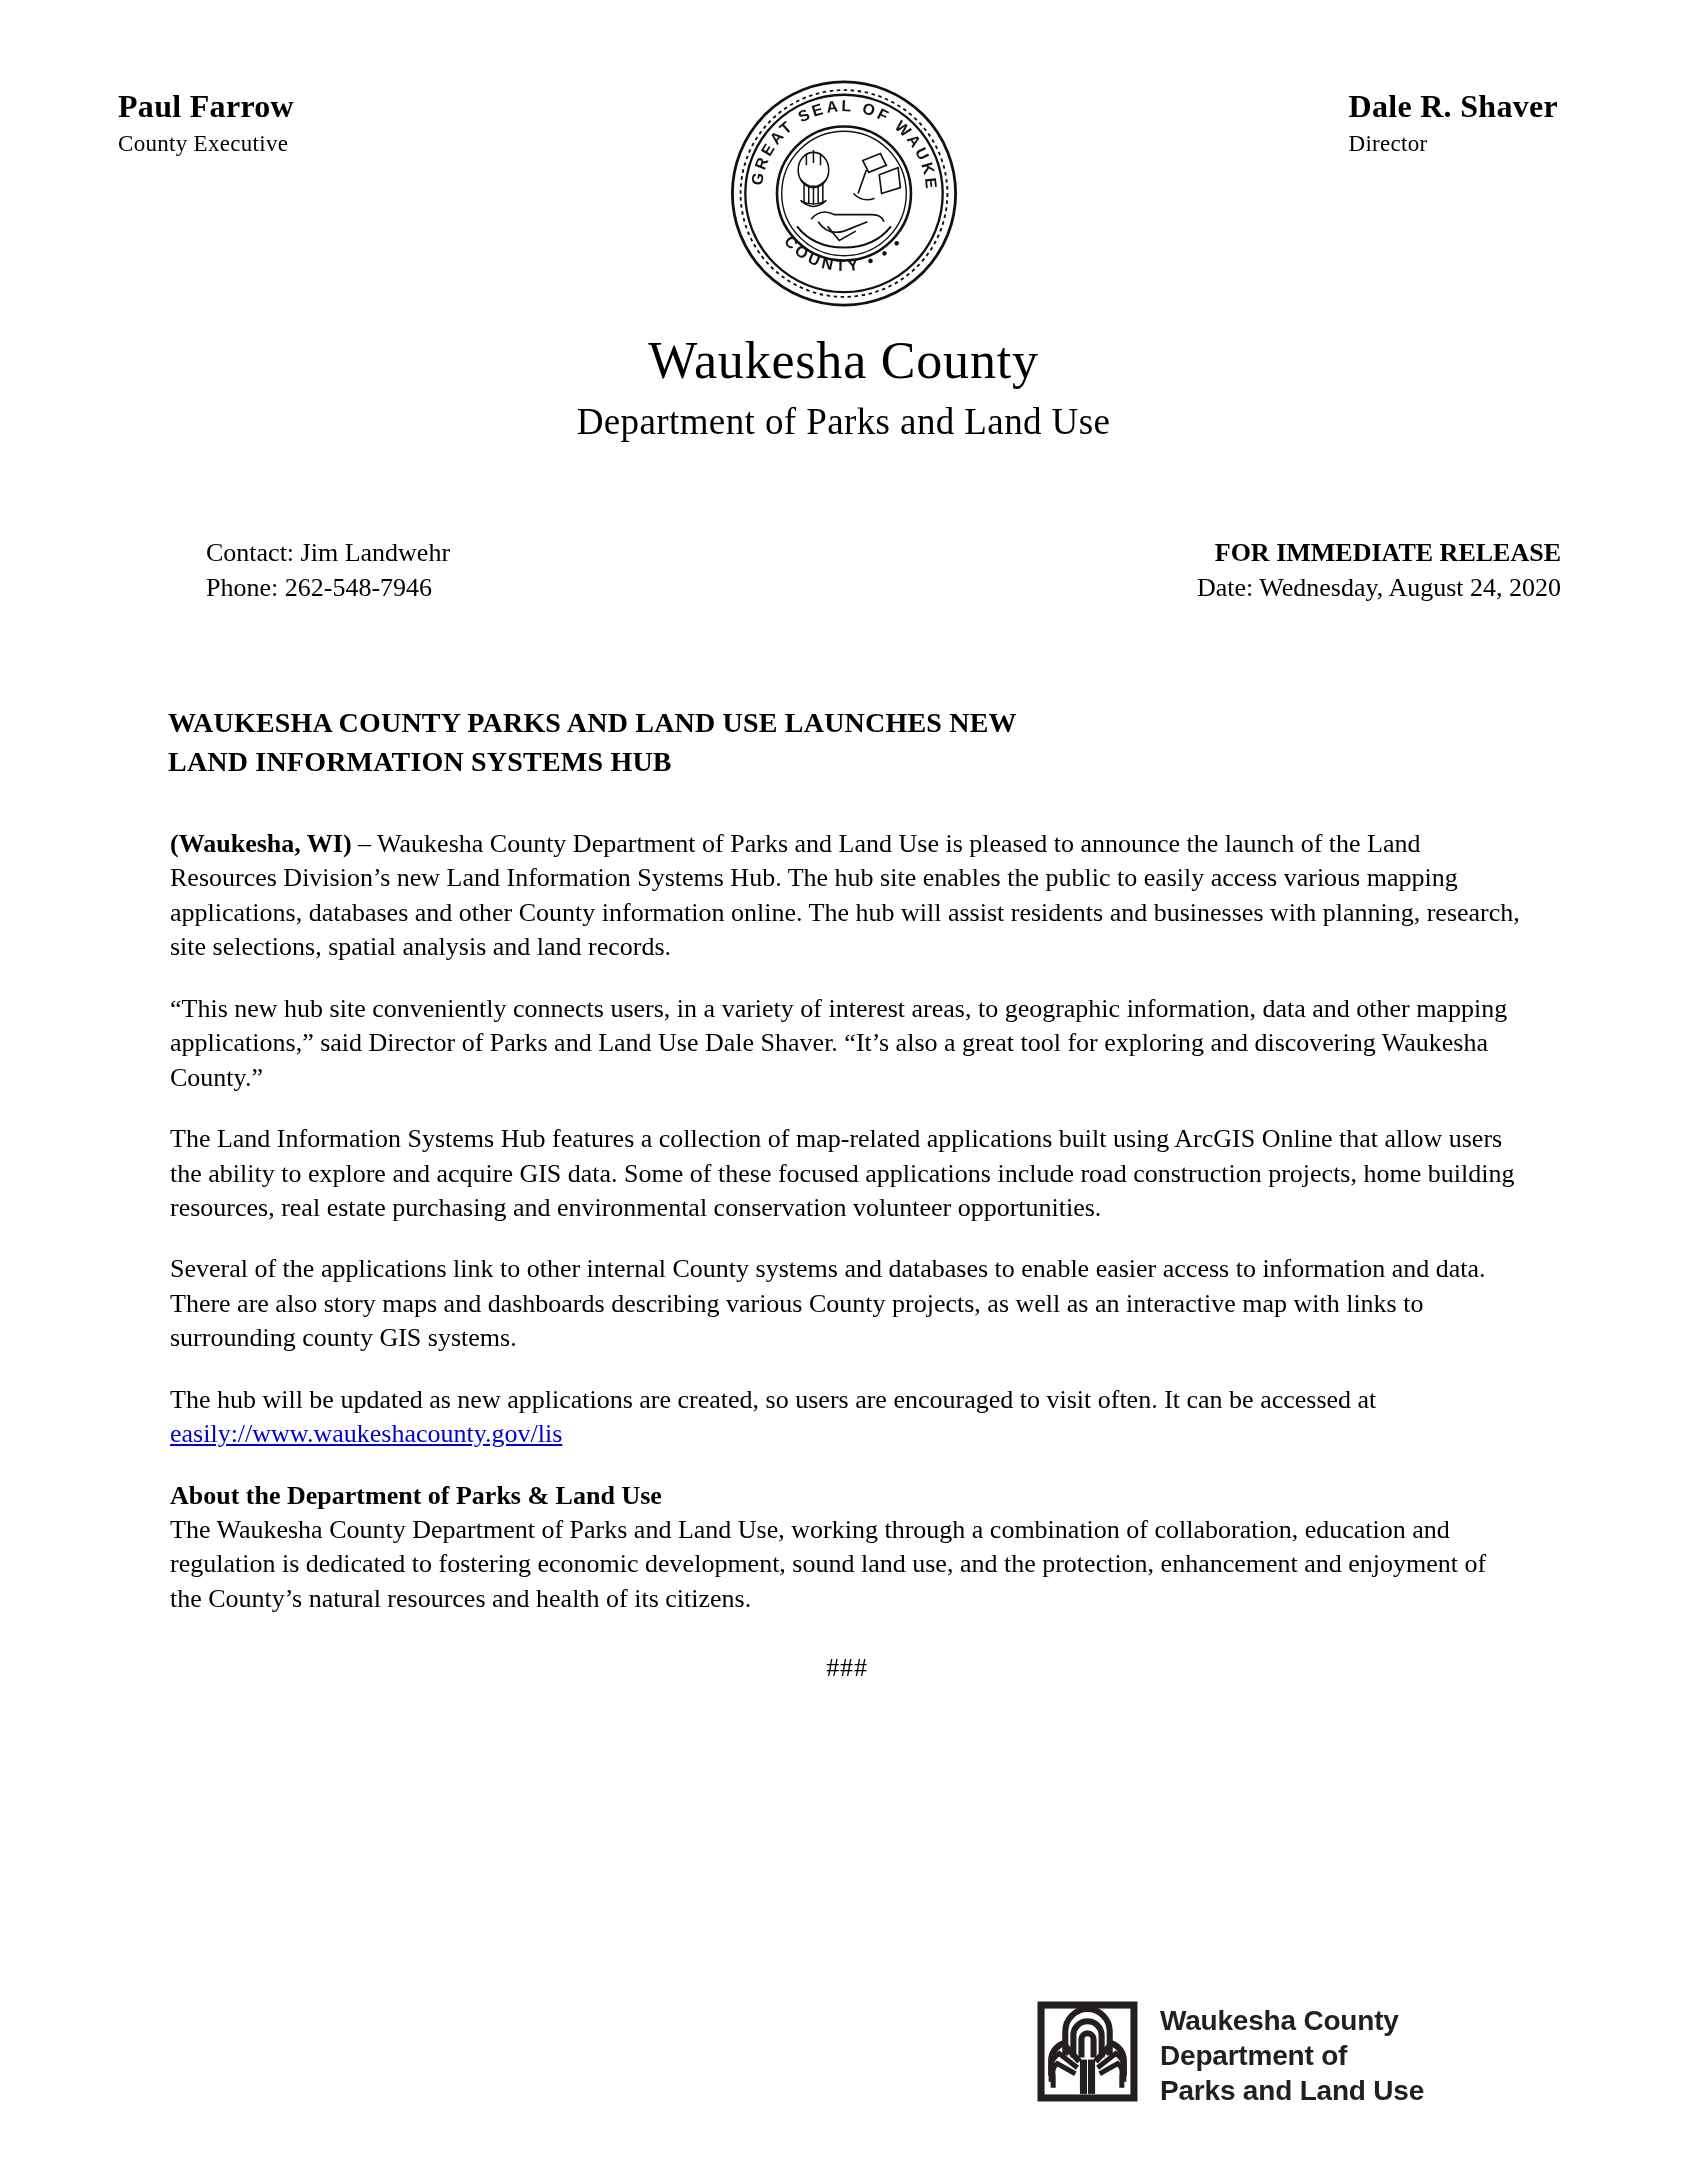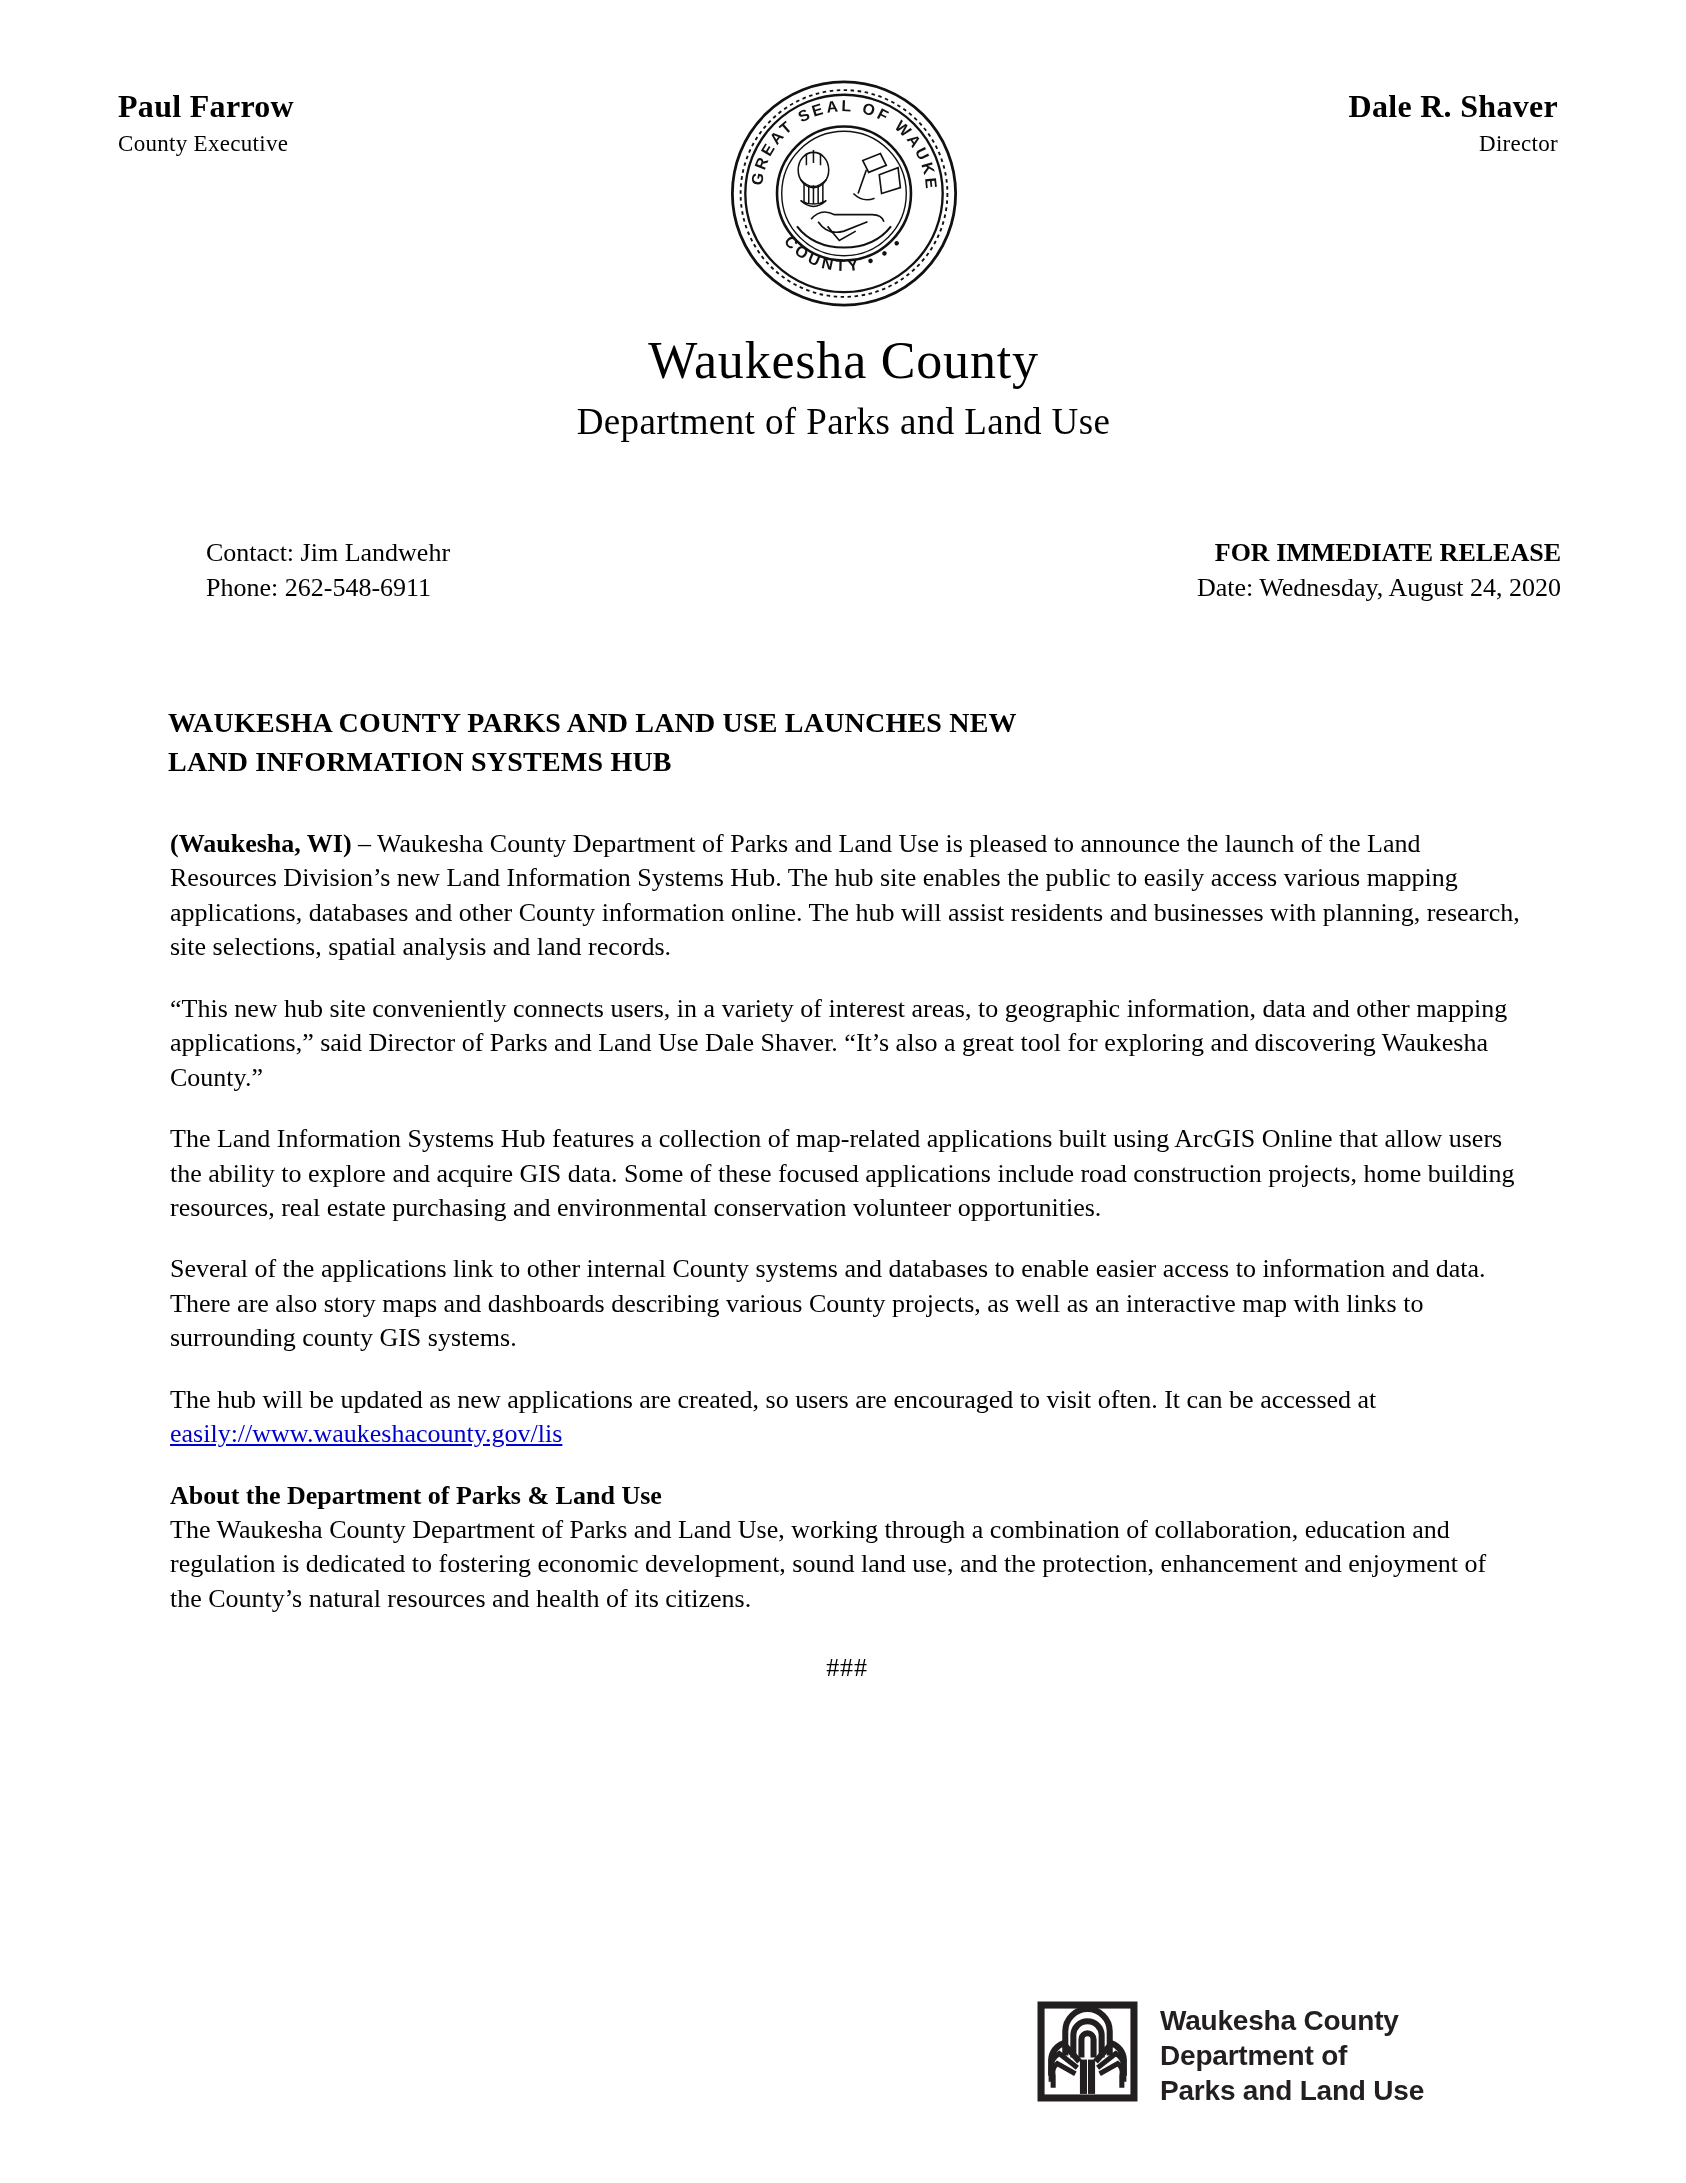--- a/index.html
+++ b/index.html
@@ -28,21 +28,21 @@
   .masthead {
     position: relative;
     height: 294px;
   }
   .officer {
     position: absolute;
     top: 74px;
     font-family: "Liberation Serif", "DejaVu Serif", serif;
   }
   .officer.left  { left: 102px;  text-align: left; }
-  .officer.right { right: 113px; text-align: right; }
+  .officer.right { right: 113px; }
   .officer-name {
     font-size: 32px;
     font-weight: bold;
     letter-spacing: 0.3px;
     line-height: 1.05;
     white-space: nowrap;
   }
   .officer-title {
     font-size: 23px;
     font-weight: normal;
@@ -259,21 +259,21 @@
 
     <div class="dept-titles">
       <div class="dept-line1">Waukesha County</div>
       <div class="dept-line2">Department of Parks and Land Use</div>
     </div>
   </div>
 
   <div class="release-row">
     <div class="contact-block">
       <div class="contact-line">Contact: Jim Landwehr</div>
-      <div class="contact-line">Phone: 262-548-6911</div>
+      <div class="contact-line">Phone: 262-548-7946</div>
     </div>
     <div class="release-block">
       <div class="release-line release-head">FOR IMMEDIATE RELEASE</div>
       <div class="release-line">Date: Wednesday, August 24, 2020</div>
     </div>
   </div>
 
   <div class="headline">
     <div>WAUKESHA COUNTY PARKS AND LAND USE LAUNCHES NEW</div>
     <div>LAND INFORMATION SYSTEMS HUB</div>

